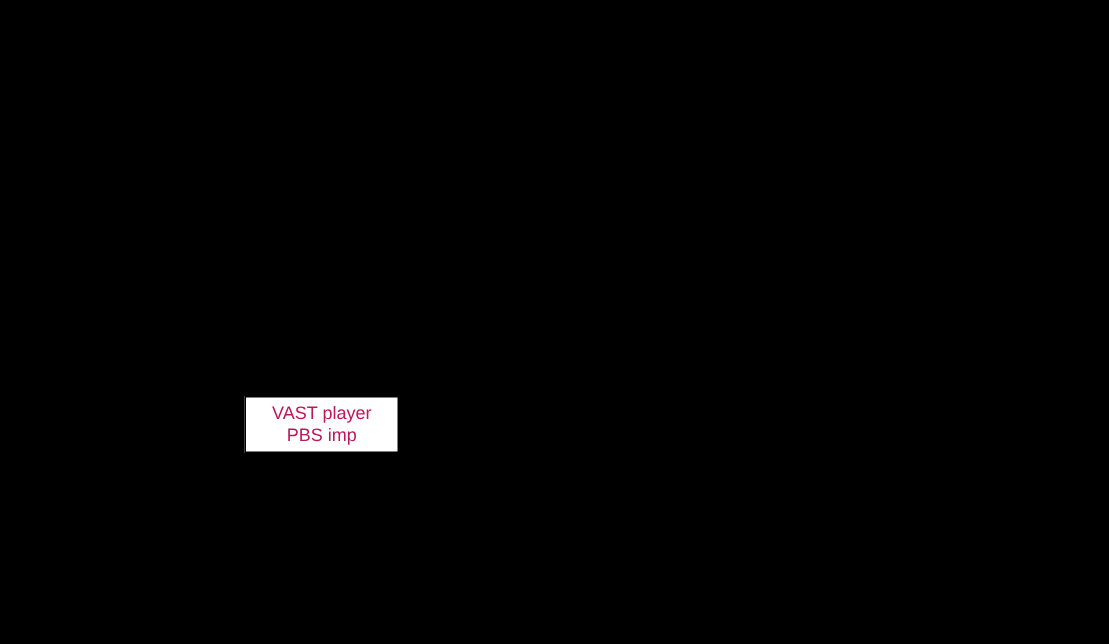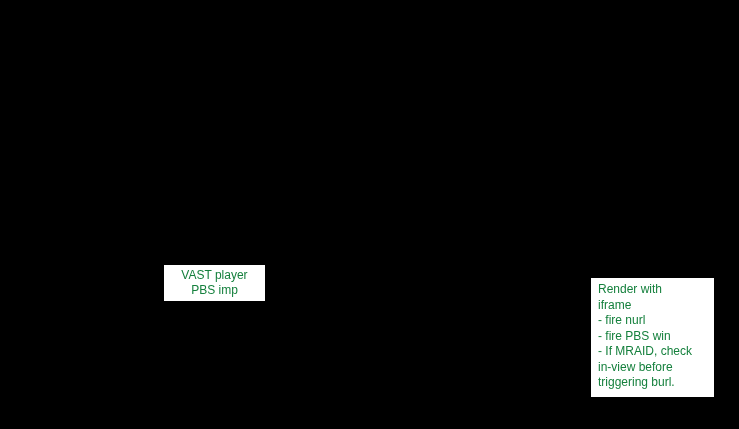--- a/index.html
+++ b/index.html
@@ -18,21 +18,21 @@
     position: absolute;
     left: 0;
     top: 0;
     width: 739px;
     height: 429px;
     background: #000000;
   }
   .node {
     position: absolute;
     background: #ffffff;
-    color: #15803d;
+    color: #be185d;
     box-sizing: border-box;
     border: 1px solid #000000;
   }
   .node-centered {
     text-align: center;
     font-size: 12px;
     line-height: 15px;
     padding: 3px 6px;
   }
   .node-left {
@@ -67,23 +67,14 @@
 <body>
 
 <div id="canvas">
 
   <div class="node node-centered" id="vast-player-node">
     <span class="line">VAST player</span>
     <span class="line">PBS imp</span>
   </div>
 
 
-  <div class="node node-left" id="render-iframe-node">
-    <span class="line">Render with</span>
-    <span class="line">iframe</span>
-    <span class="line">- fire nurl</span>
-    <span class="line">- fire PBS win</span>
-    <span class="line">- If MRAID, check</span>
-    <span class="line">in-view before</span>
-    <span class="line">triggering burl.</span>
-  </div>
 
 </div>
 
 </body></html>

